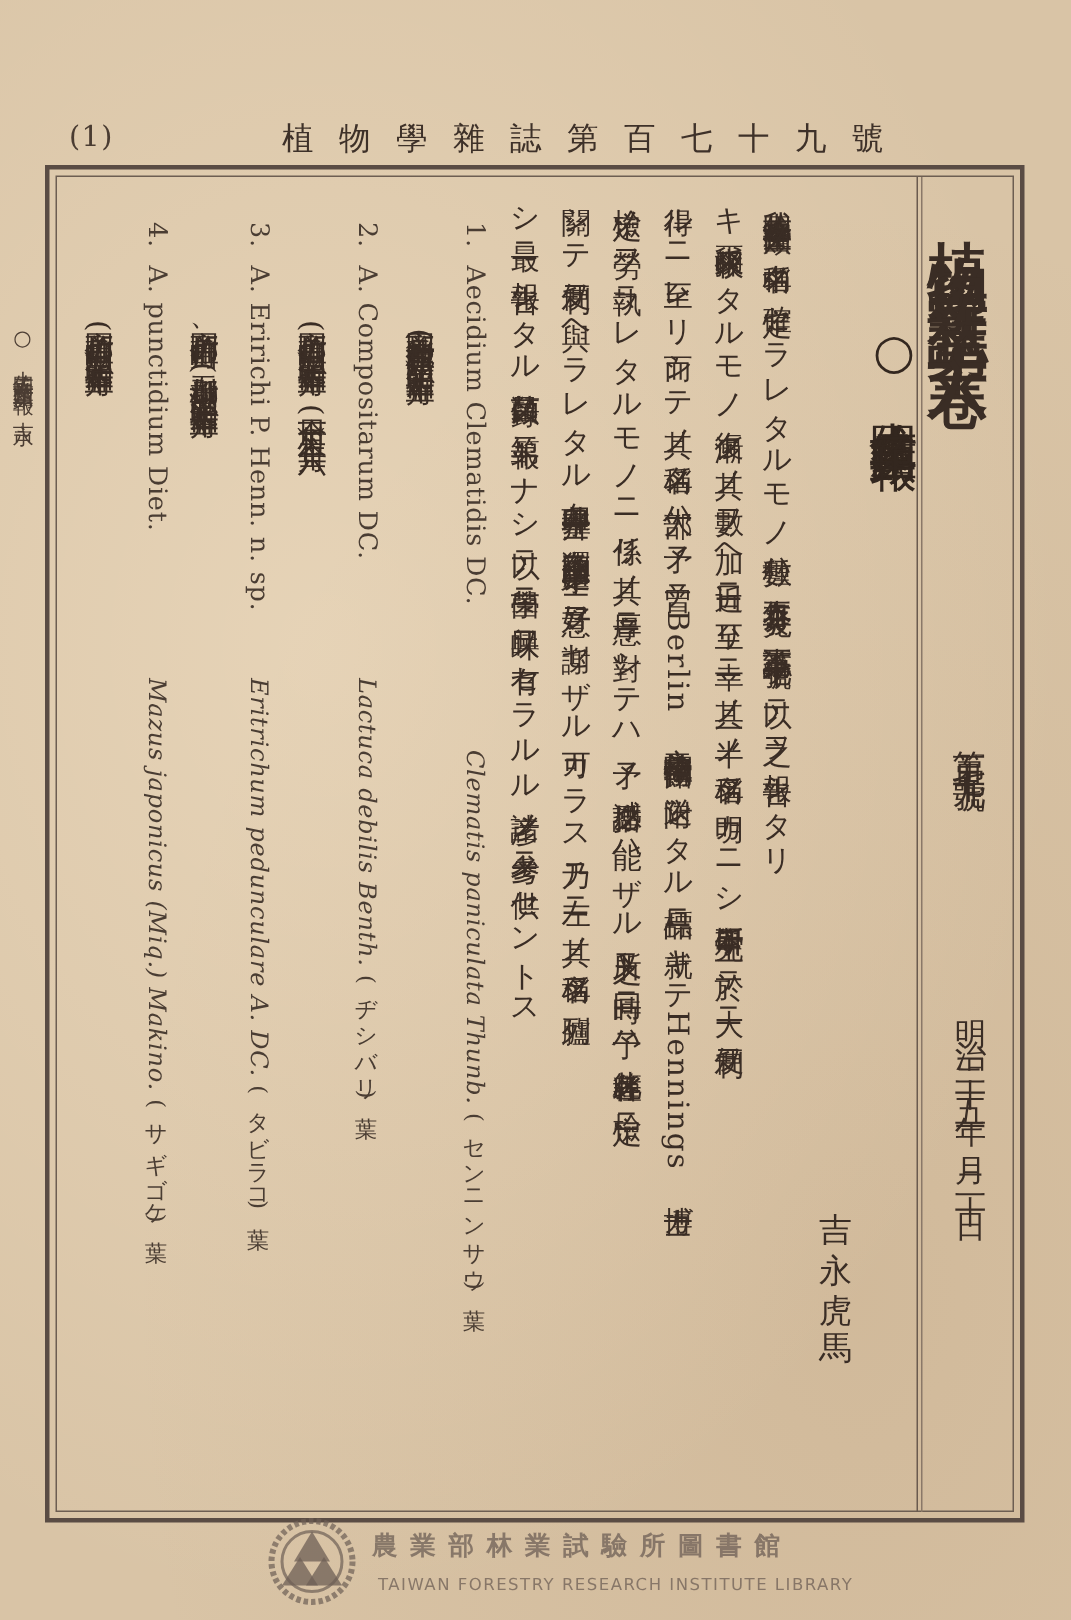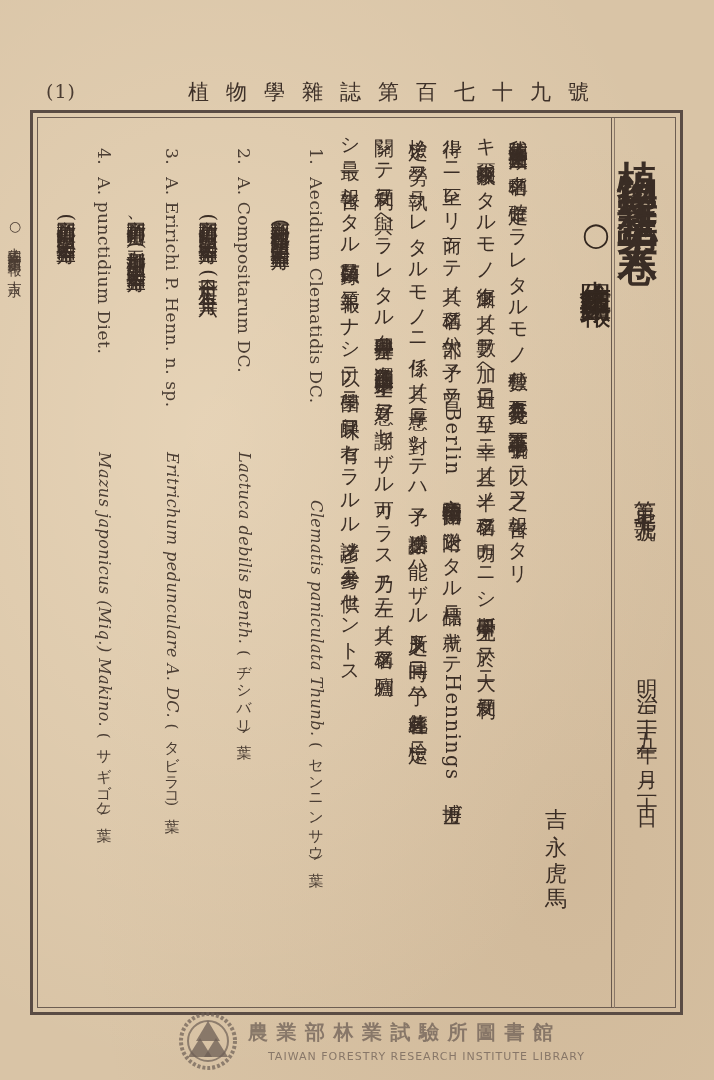--- a/index.html
+++ b/index.html
@@ -30,22 +30,22 @@
   .author { left:541px; top:790px; font-size:22px; letter-spacing:27px; color:#3a2d25; }
   
   .body-col { font-size:19.6px; letter-spacing:1.4px; line-height:1; color:#3a2d25; }
   .latin { font-family:"DejaVu Serif", serif; font-size:17px; letter-spacing:0.5px; color:#4a3d33; }
   .latin-it { font-family:"DejaVu Serif", serif; font-style:italic; font-size:16px; letter-spacing:0.5px; color:#4a3d33; }
   .kana-small { font-size:15px; }
   
   .margin-caption { left:6px; top:218px; font-size:14px; letter-spacing:2px; color:#4b3d33; }
   
   .stamp-logo { left:178px; top:1011px; width:60px; height:60px; }
-  .stamp-name { left:248px; top:1019px; font-family:"DejaVu Sans", sans-serif; font-size:20px; letter-spacing:8.5px; color:rgba(110,95,85,0.75); font-weight:bold; }
-  .stamp-eng { left:252px; top:1050px; font-family:"DejaVu Sans", sans-serif; font-size:11px; letter-spacing:1px; color:rgba(110,95,85,0.75);margin-left:16px; }
+  .stamp-name { left:248px; top:1019px; font-family:"DejaVu Sans", sans-serif; font-size:17px; letter-spacing:8.5px; color:rgba(110,95,85,0.75); font-weight:bold; }
+  .stamp-eng { left:252px; top:1050px; font-family:"DejaVu Sans", sans-serif; font-size:11px; letter-spacing:1px; color:rgba(110,95,85,0.75); }
 </style>
 </head>
 <body>
 
 <div class="abs page-number">(1)</div>
 <div class="abs running-head">植物學雜誌第百七十九號</div>
 
 <div class="abs frame-outer"></div>
 <div class="abs frame-inner"></div>
 <div class="abs title-divider"></div>

